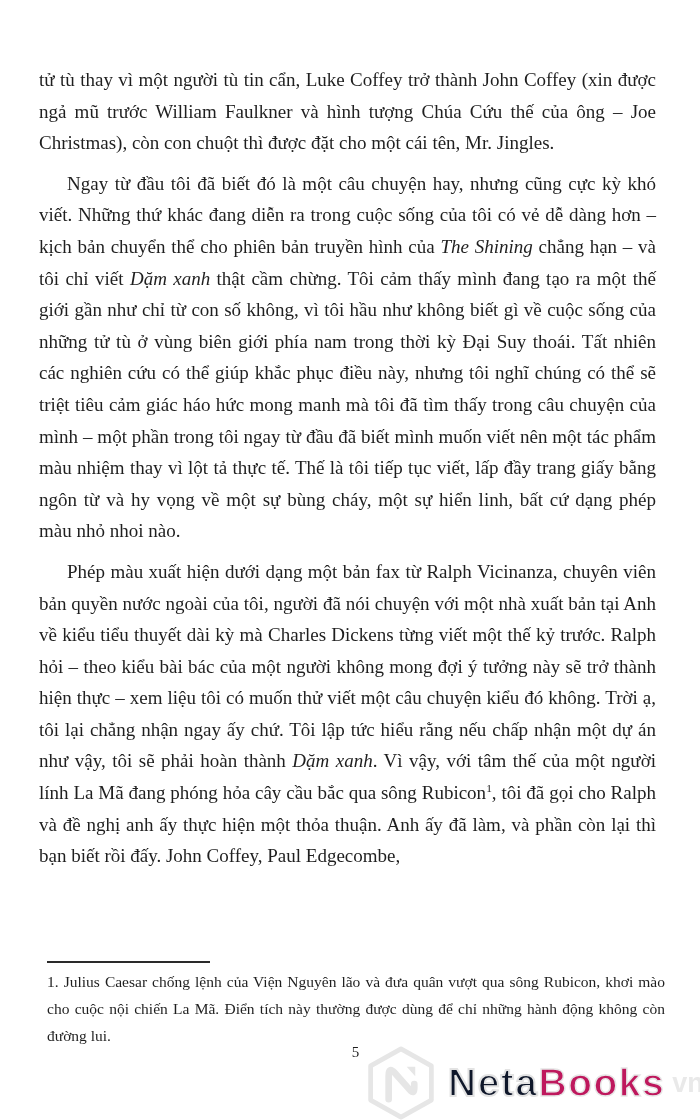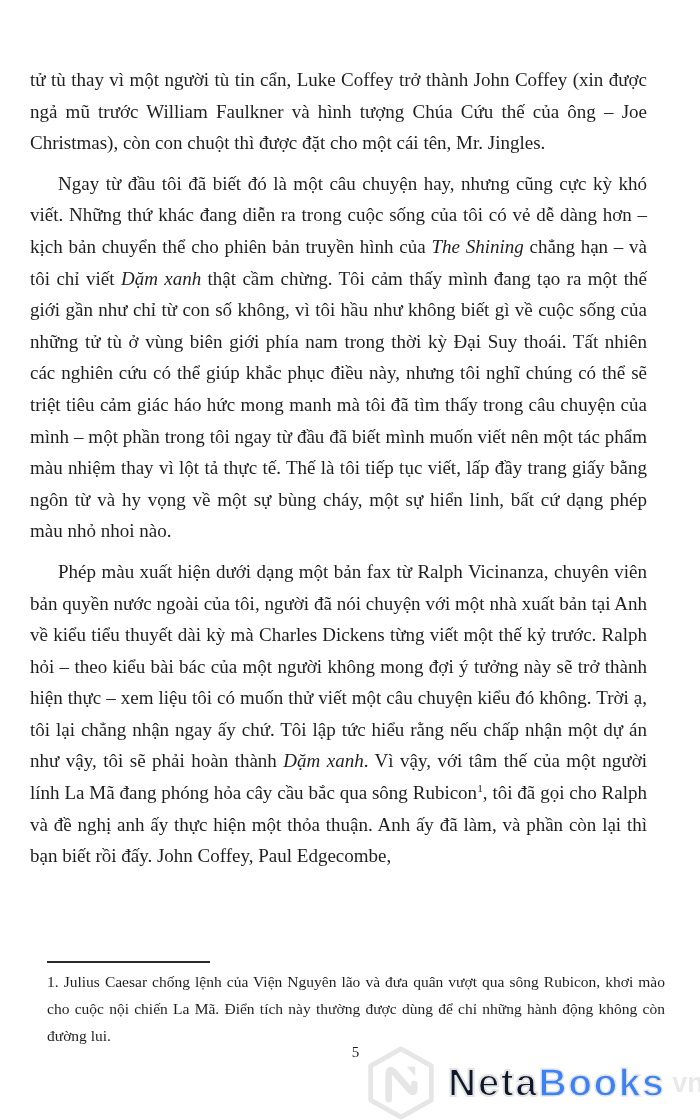--- a/index.html
+++ b/index.html
@@ -7,21 +7,21 @@
     position: relative;
     width: 700px;
     height: 1120px;
     background: #ffffff;
     overflow: hidden;
     font-family: "Liberation Serif", "DejaVu Serif", serif;
     color: #1f1f1f;
   }
   .body-text {
     position: absolute;
-    left: 30px;
+    left: 39px;
     top: 64px;
     width: 617px;
     font-size: 19px;
     line-height: 31.6px;
     text-align: justify;
     text-justify: inter-word;
   }
   .body-text p { margin: 0; padding: 0; }
   .body-text p + p { margin-top: 9px; }
   .body-text p.indent { text-indent: 28px; }
@@ -73,21 +73,21 @@
     font-weight: bold;
     font-size: 39px;
     letter-spacing: 1.5px;
     margin-left: 8px;
   }
   .wm-neta {
     color: #0f172a;
     -webkit-text-stroke: 2px #e3e3e3;
   }
   .wm-books {
-    color: #3b82f6;
+    color: #be185d;
     -webkit-text-stroke: 1.4px #e6e6e6;
   }
   .wm-vn {
     font-family: "Liberation Sans", "DejaVu Sans", sans-serif;
     font-weight: bold;
     font-size: 27px;
     color: #e9e9e9;
     margin-left: 7px;
   }
 </style>

